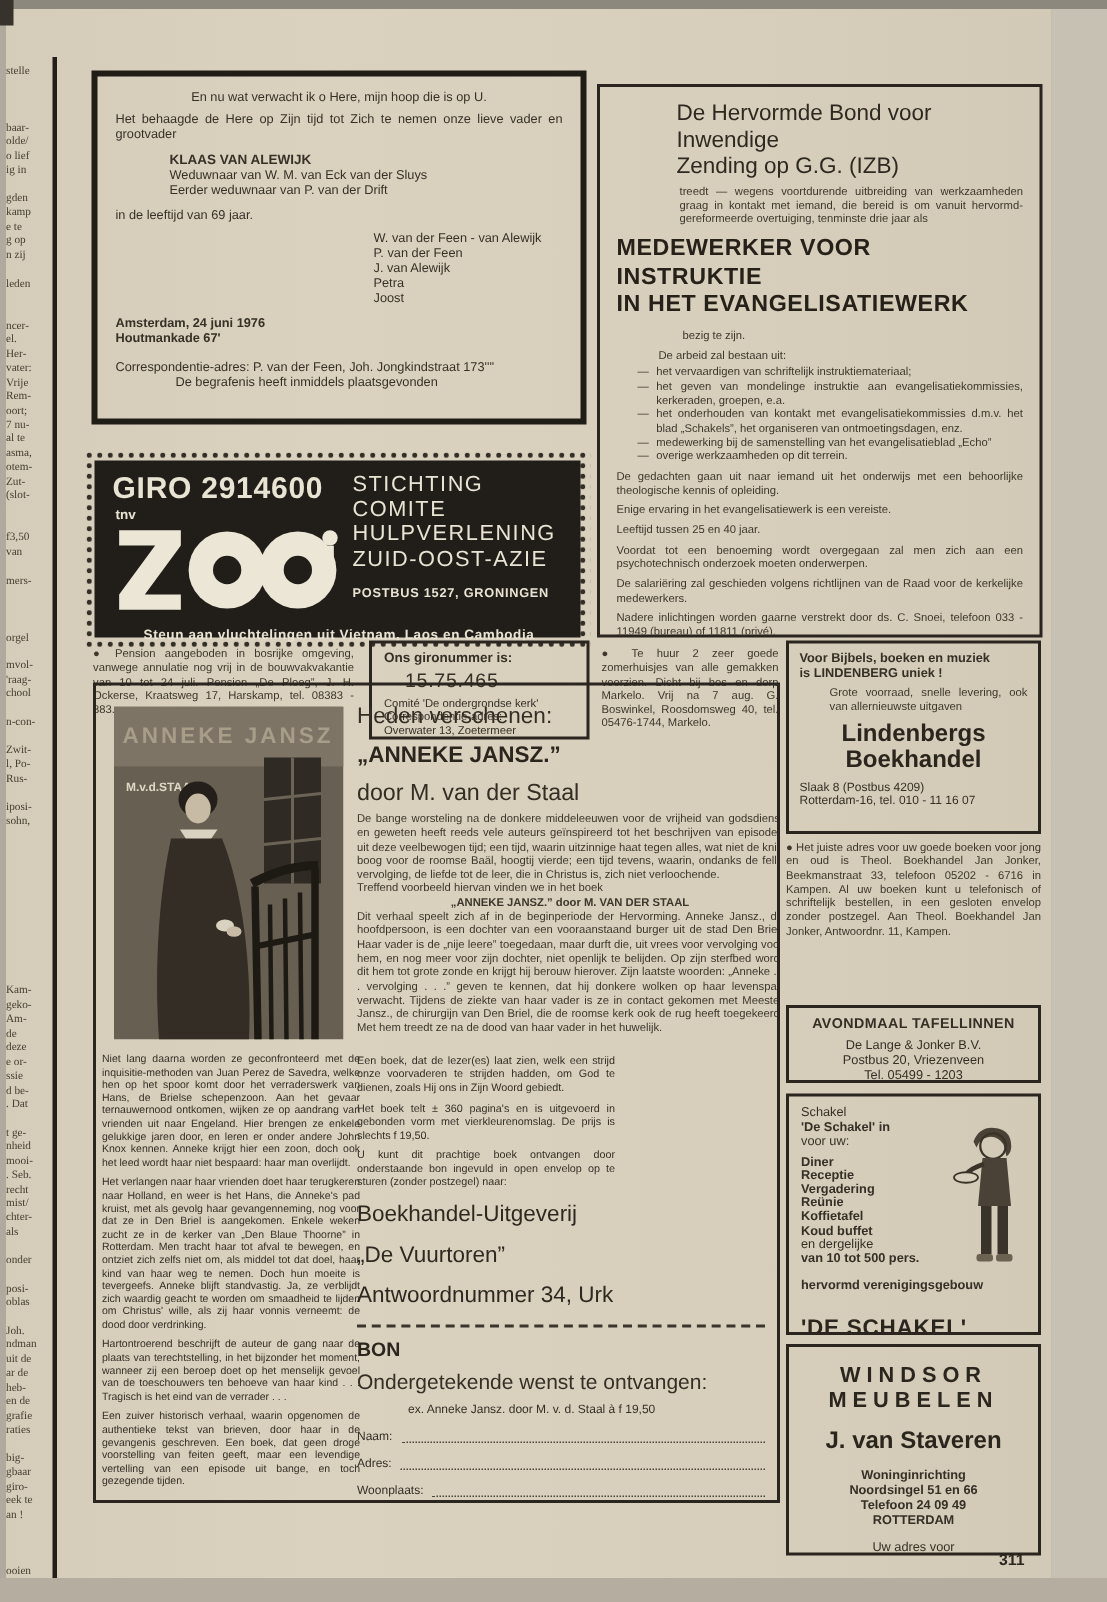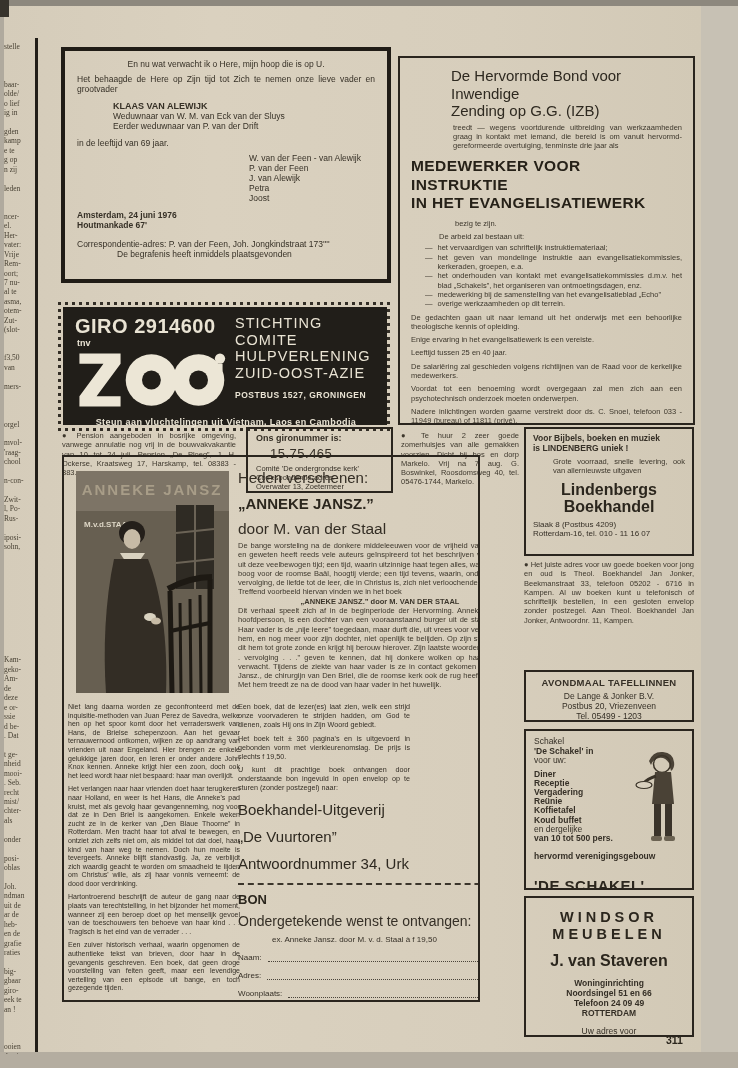--- a/index.html
+++ b/index.html
@@ -89,21 +89,21 @@
   .sk-addr{font-size:8px;font-weight:bold;line-height:9.5px;margin-top:3px;}
   .sk-boy{position:absolute;right:3px;top:18px;}
 
   .windsor{left:524px;top:896px;width:170px;height:141px;border:2px solid #2a251e;text-align:center;padding-top:11px;}
   .wd-name{font-size:14.5px;font-weight:bold;letter-spacing:4px;line-height:17px;color:#2b261d;}
   .wd-owner{font-size:16px;font-weight:bold;margin-top:9px;color:#2b261d;}
   .wd-lines{margin-top:8px;font-size:8.5px;font-weight:bold;line-height:10px;}
   .wd-tag{margin-top:8px;font-size:8.5px;line-height:10px;}
 
   
-  .anneke{left:62px;top:455px;width:418px;height:547px;border:2px solid #2a251e;}
+  .anneke{left:62px;top:455px;width:458px;height:547px;border:2px solid #2a251e;}
   .an-cover{position:absolute;left:12px;top:14px;width:153px;height:222px;}
   .an-headblock{position:absolute;left:174px;top:12px;}
   .an-heading{font-size:15px;color:#332d24;}
   .an-title{font-size:15px;font-weight:bold;margin-top:9px;color:#2b261d;}
   .an-author{font-size:15.5px;margin-top:8px;color:#332d24;}
   .an-introflow{position:absolute;left:174px;top:84px;width:284px;}
   .an-bookline{font-weight:bold;text-align:center;}
   .an-leftcol{position:absolute;left:4px;top:246px;width:172px;font-size:7px;line-height:8.6px;}
   .an-leftcol p{margin:0 0 5px 0;}
   .an-rightcol{position:absolute;left:174px;top:246px;width:278px;}
@@ -326,22 +326,22 @@
           <span>medewerking bij de samenstelling van het evangelisatieblad „Echo”</span>
         </div>
         <div class="izb-task sm">
           <span>overige werkzaamheden op dit terrein.</span>
         </div>
       </div>
     <div>
         <div class="izb-par sm j">De gedachten gaan uit naar iemand uit het onderwijs met een behoorlijke theologische kennis of opleiding.</div>
         <div class="izb-par sm j">Enige ervaring in het evangelisatiewerk is een vereiste.</div>
         <div class="izb-par sm j">Leeftijd tussen 25 en 40 jaar.</div>
+        <div class="izb-par sm j">Voordat tot een benoeming wordt overgegaan zal men zich aan een psychotechnisch onderzoek moeten onderwerpen.</div>
         <div class="izb-par sm j">De salariëring zal geschieden volgens richtlijnen van de Raad voor de kerkelijke medewerkers.</div>
-        <div class="izb-par sm j">Voordat tot een benoeming wordt overgegaan zal men zich aan een psychotechnisch onderzoek moeten onderwerpen.</div>
         <div class="izb-par sm j">Nadere inlichtingen worden gaarne verstrekt door ds. C. Snoei, telefoon 033 - 11949 (bureau) of 11811 (privé).</div>
       </div>
   </div>
 
   <div class="box tehuur sm j">● Te huur 2 zeer goede zomerhuisjes van alle gemakken voorzien. Dicht bij bos en dorp Markelo. Vrij na 7 aug. G. Boswinkel, Roosdomsweg 40, tel. 05476-1744, Markelo.</div>
 
   <div class="box lindenberg">
     <div class="lb-head">Voor Bijbels, boeken en muziek</div>
     <div class="lb-head">is LINDENBERG uniek !</div>
     <div class="lb-sub sm j">Grote voorraad, snelle levering, ook van allernieuwste uitgaven</div>

